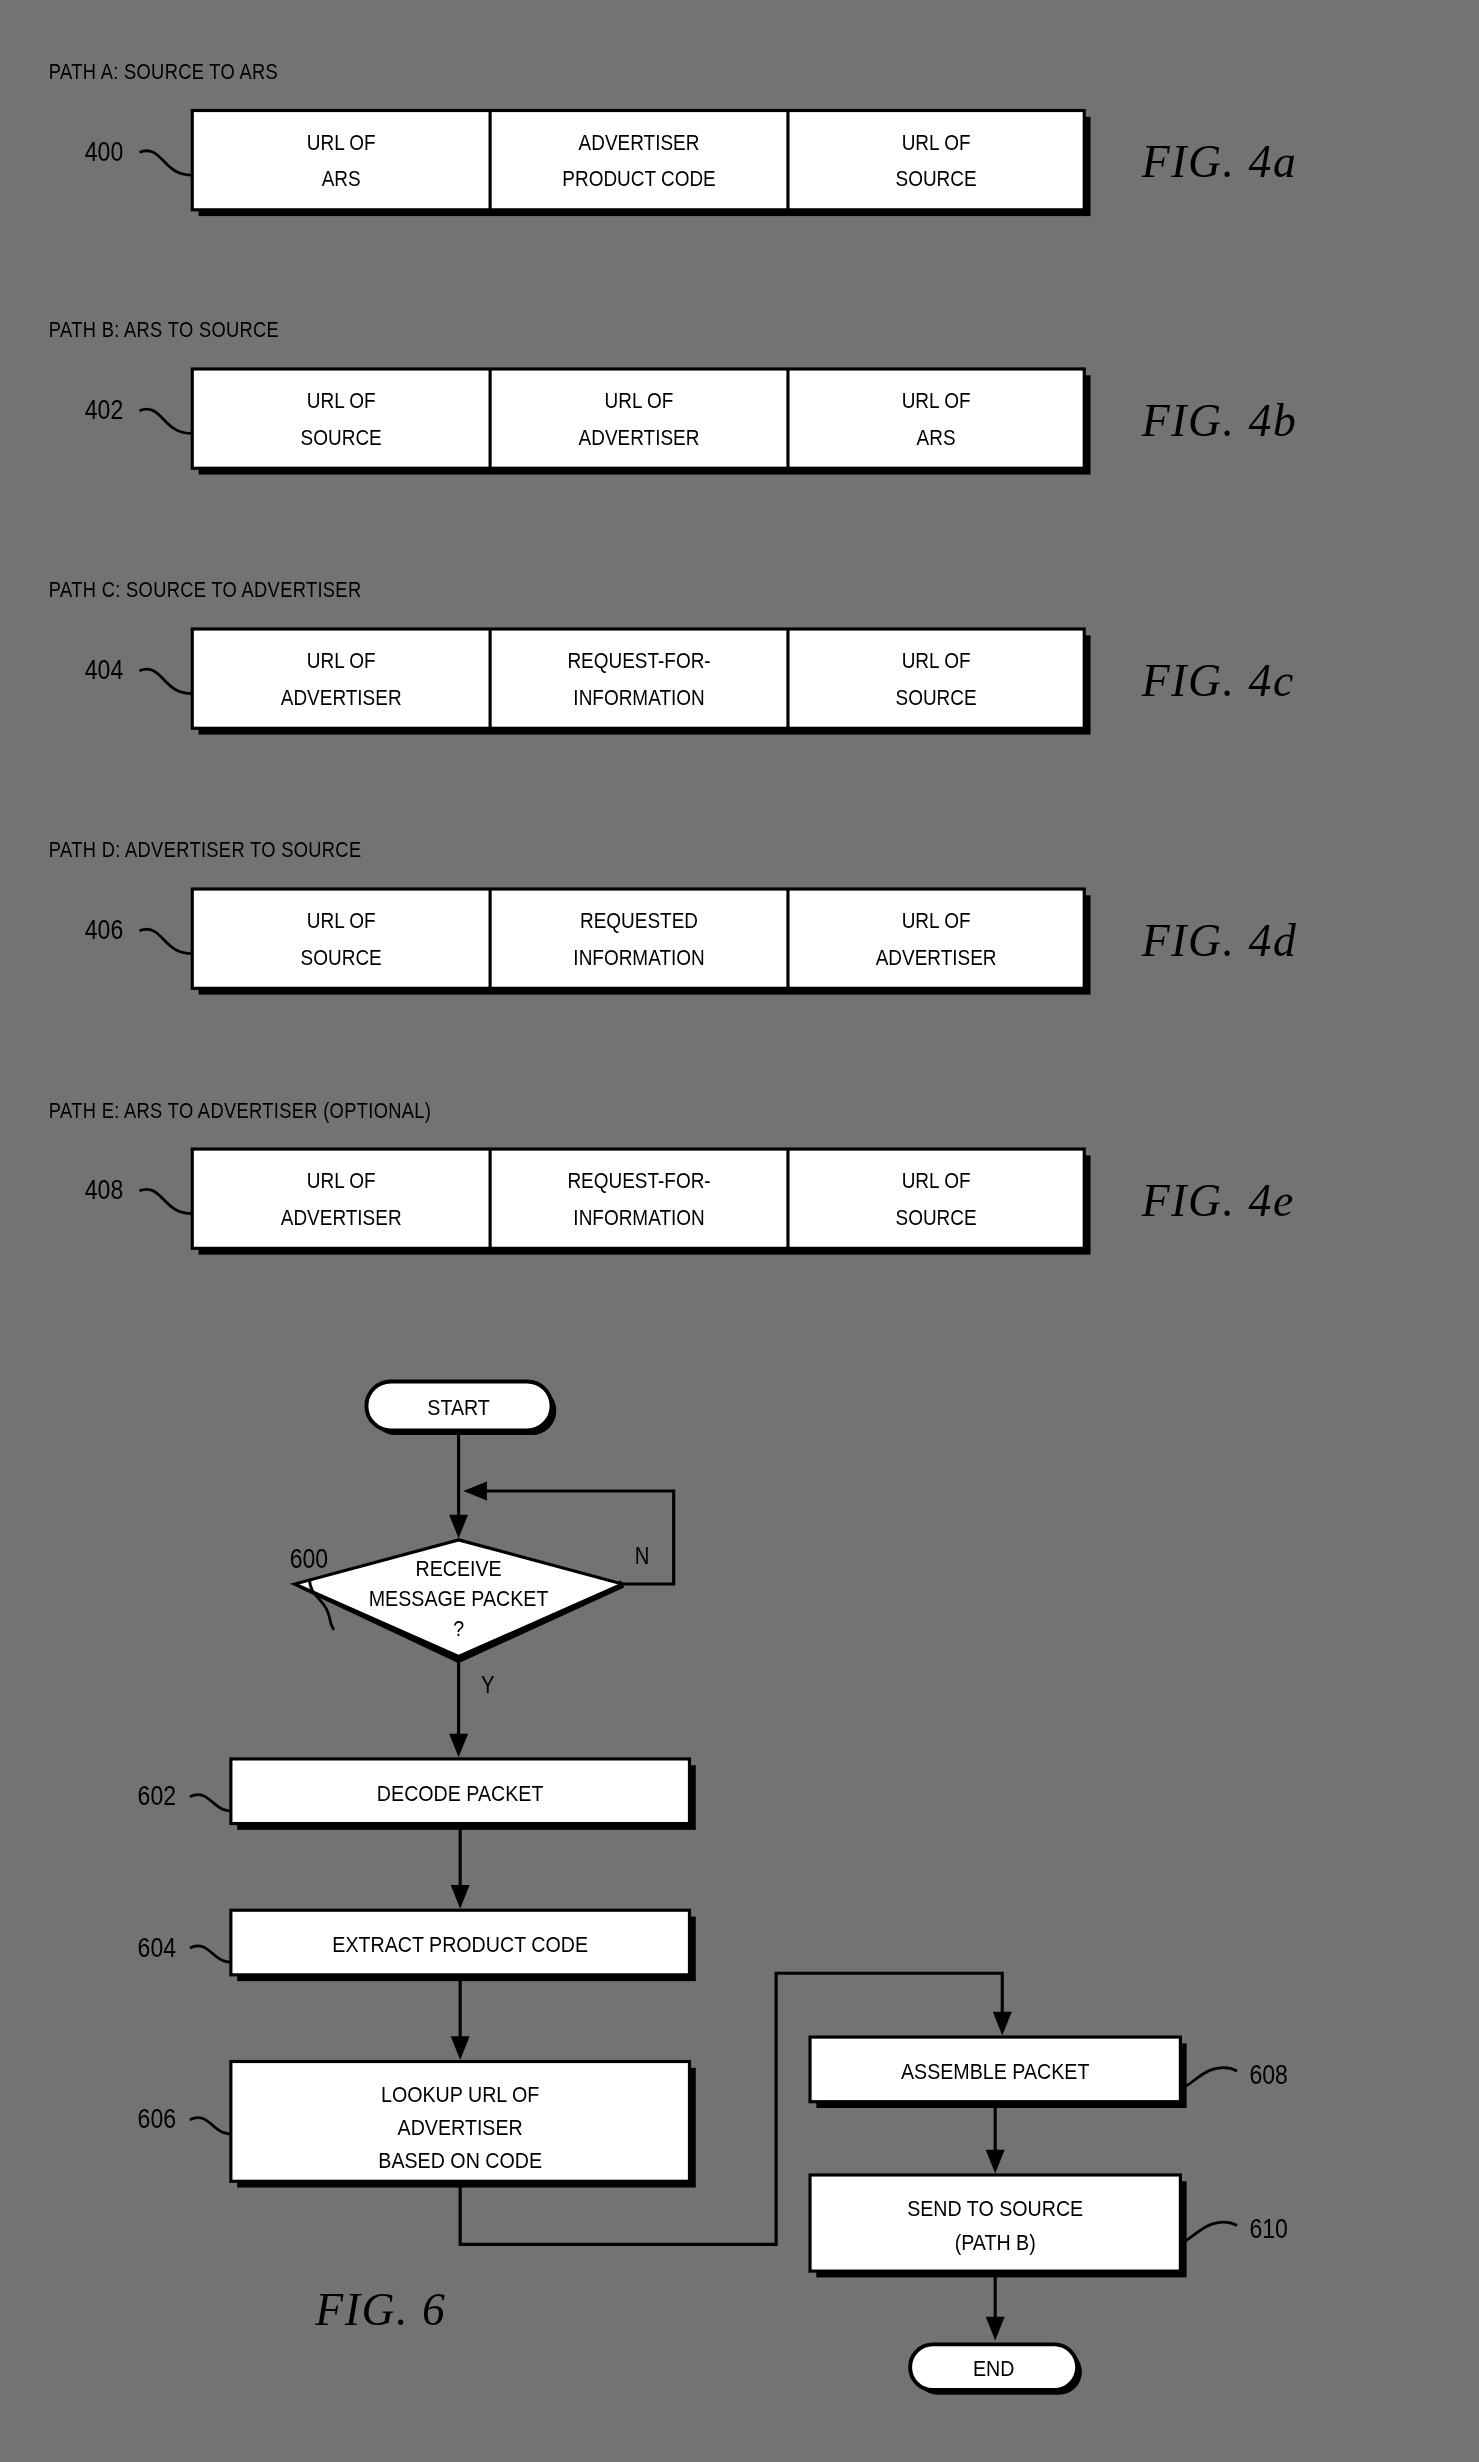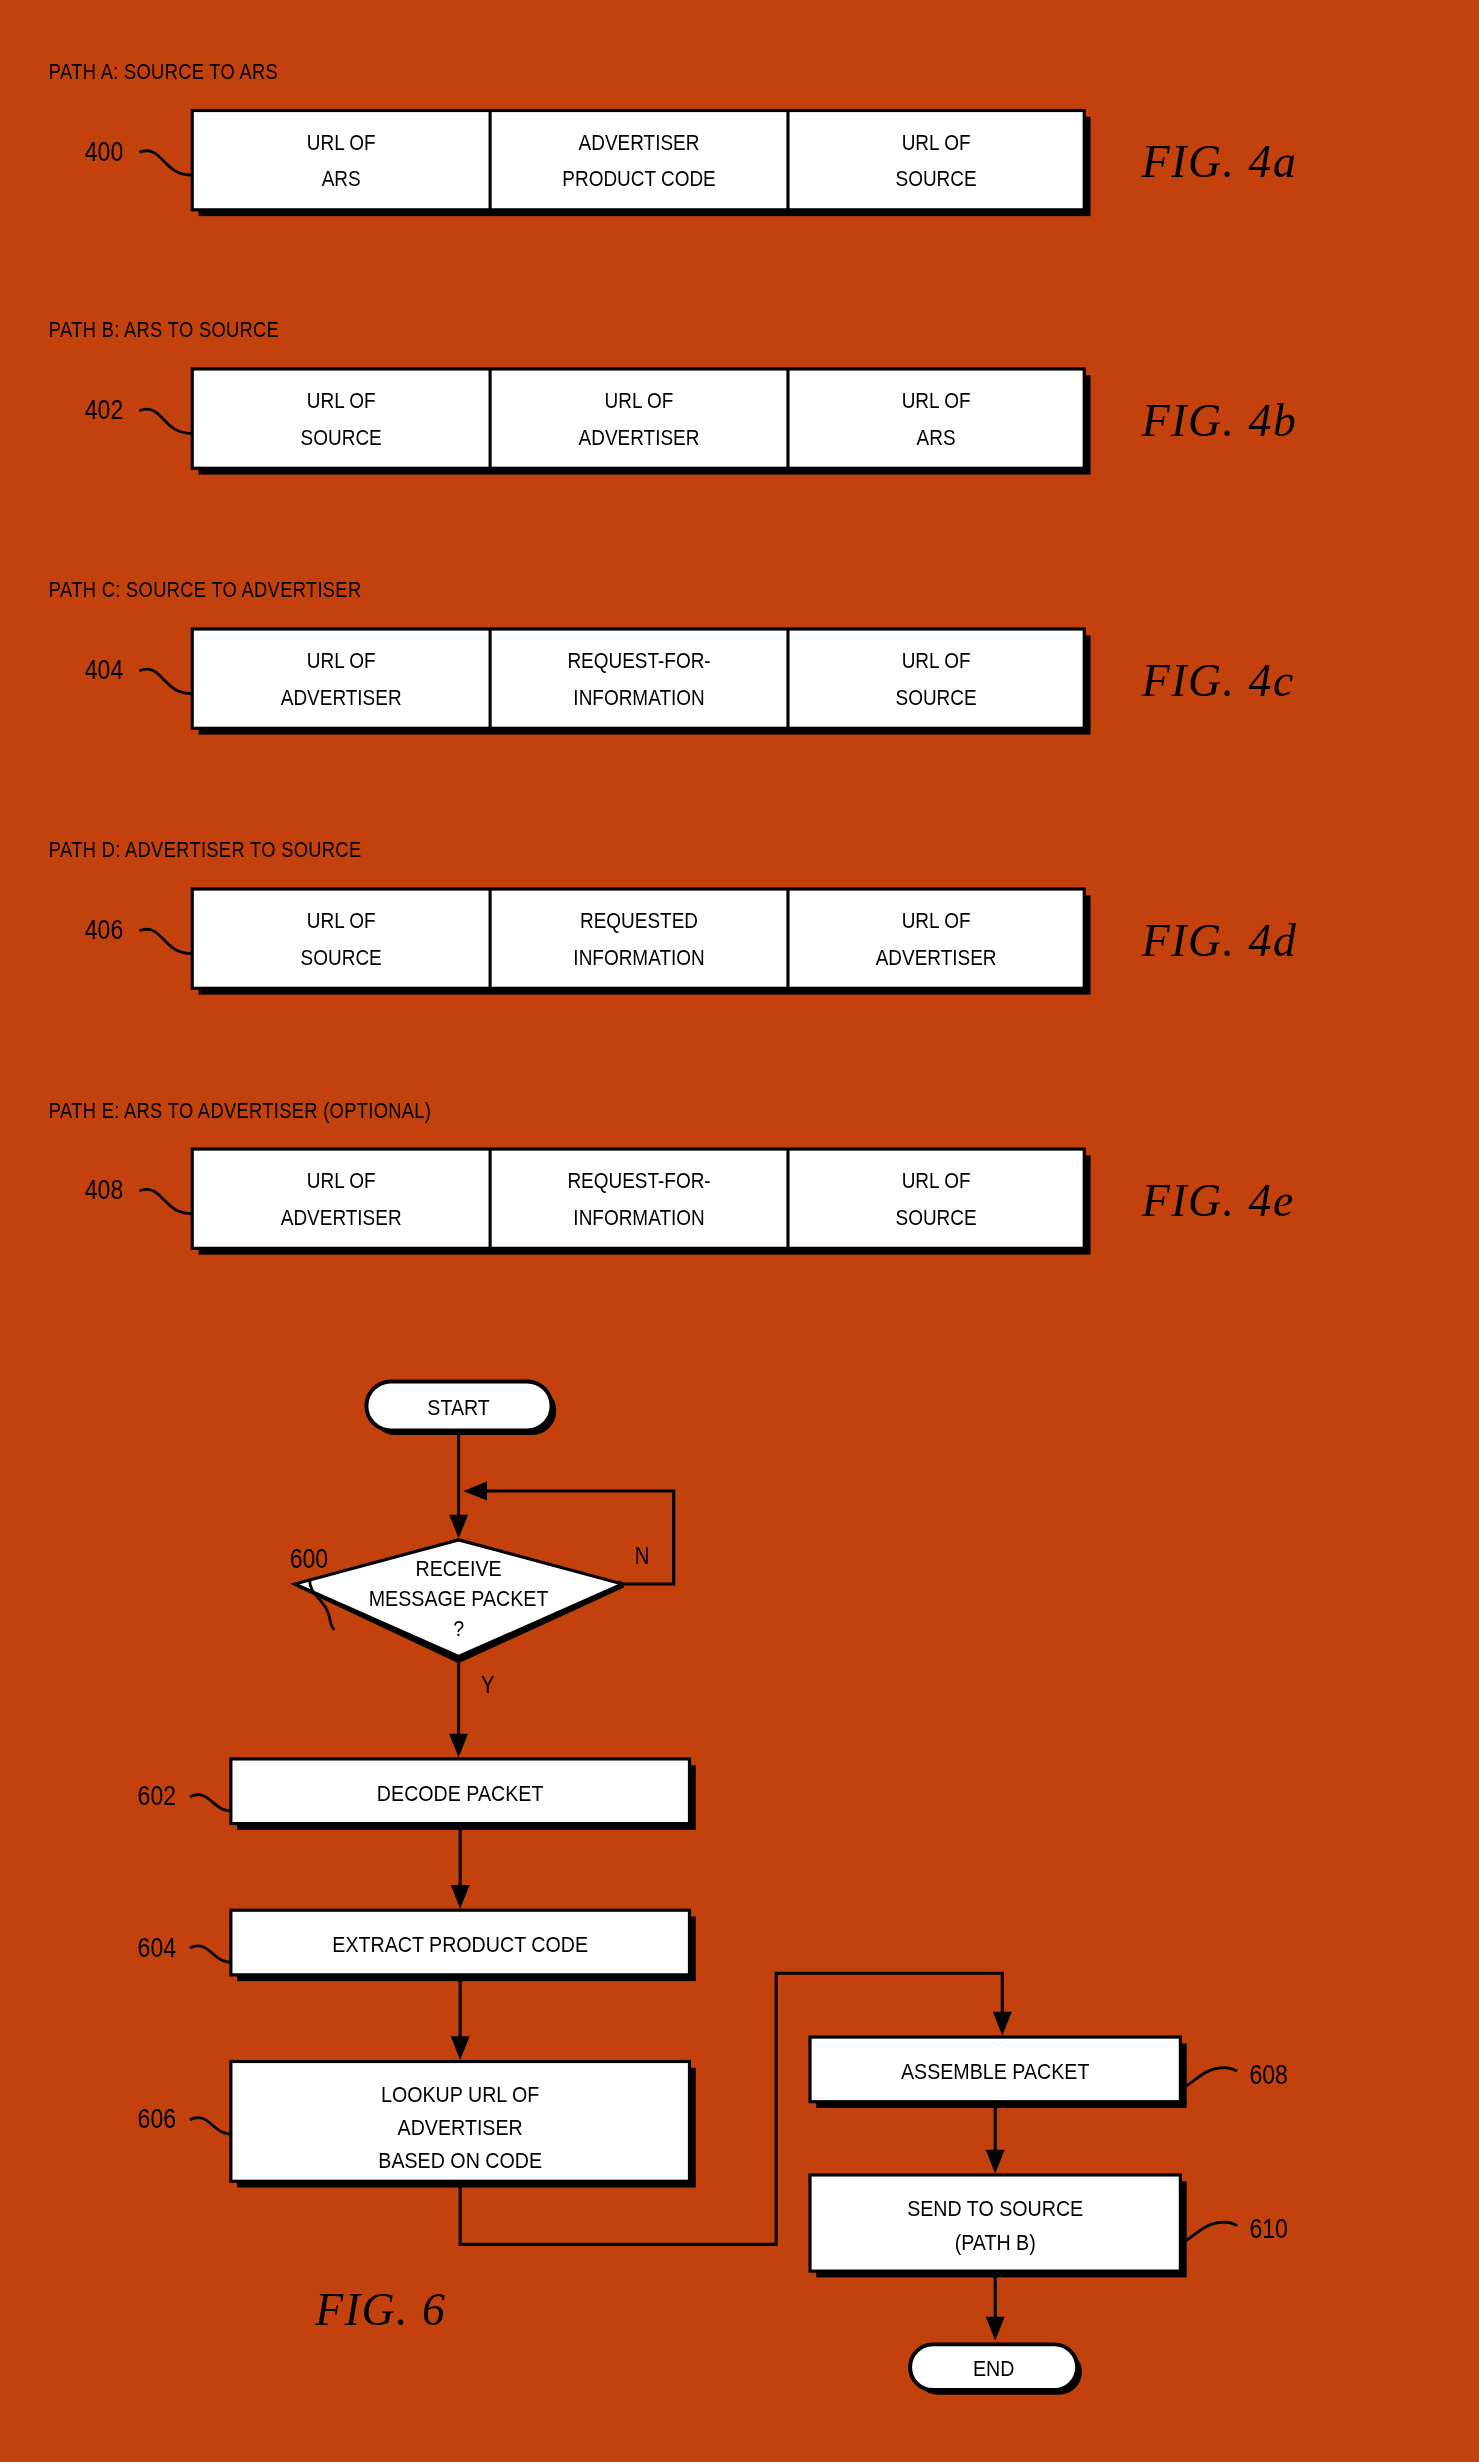--- a/index.html
+++ b/index.html
@@ -12,21 +12,21 @@
     width: 1479px;
     height: 2462px;
     overflow: hidden;
     font-family: "Liberation Sans", sans-serif;
     color: #000000;
   }
   #sheet {
     position: relative;
     width: 1479px;
     height: 2462px;
-    background: #c2410c;
+    background: #737373;
   }
   svg#figure-canvas {
     position: absolute;
     left: 0;
     top: 0;
     width: 1479px;
     height: 2462px;
     display: block;
   }
   

